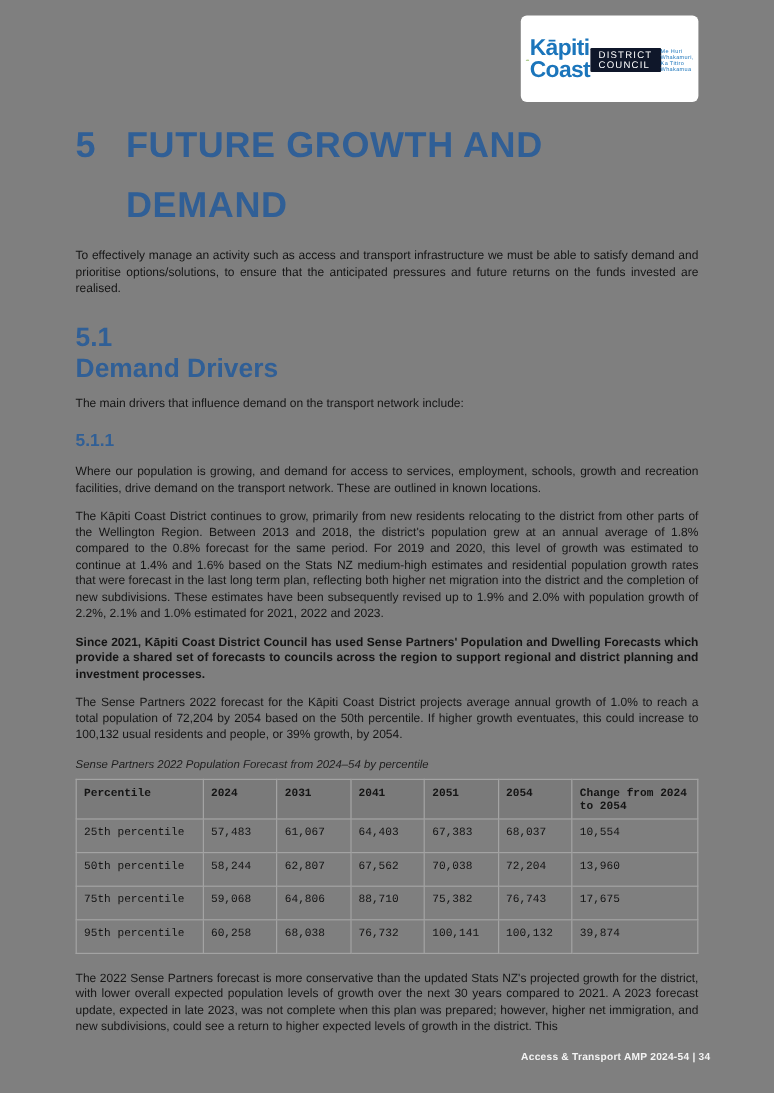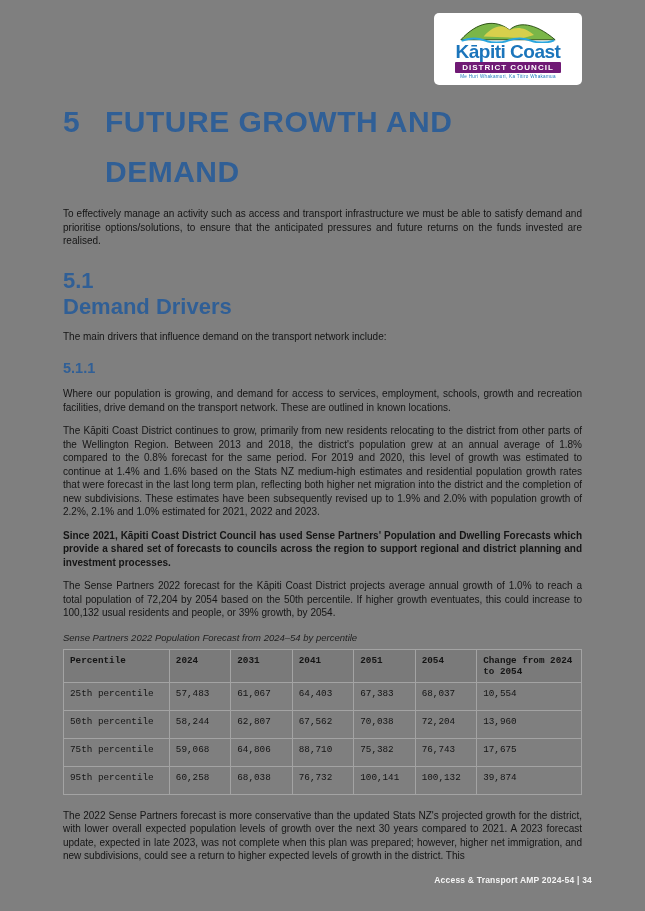--- a/index.html
+++ b/index.html
@@ -10,27 +10,27 @@
     color:#141414;
     position:relative;
     overflow:hidden;
   }
   .page{position:absolute;inset:0;padding:0 63px;box-sizing:border-box;}
 
   
   .logo-row{display:flex;justify-content:flex-end;padding-top:13px;height:72px;}
   .logo-box{
     width:148px;background:#ffffff;border-radius:5px;
-    display:flex;flex-direction:column;align-items:center;
+    display:flex;flex-direction:row;align-items:center;
     padding:4px 4px 3px 4px;box-sizing:border-box;
   }
   .logo-hills{width:108px;height:26px;display:block;}
   .logo-name{font-size:19px;font-weight:bold;color:#1b75bb;line-height:18px;letter-spacing:-0.5px;}
   .logo-sub{
-    background:#701a75;color:#ffffff;font-size:8px;font-weight:bold;
+    background:#0f172a;color:#ffffff;font-size:8px;font-weight:normal;
     letter-spacing:1px;padding:1px 7px;margin-top:1px;border-radius:1px;
   }
   .logo-tag{font-size:4.6px;color:#1b75bb;margin-top:1px;letter-spacing:0.3px;}
 
   
   .h1{
     display:flex;color:#305f96;font-weight:bold;font-size:30px;line-height:50px;
     margin-top:12px;letter-spacing:0.5px;
   }
   .h1 .hnum{width:42px;flex:none;}

